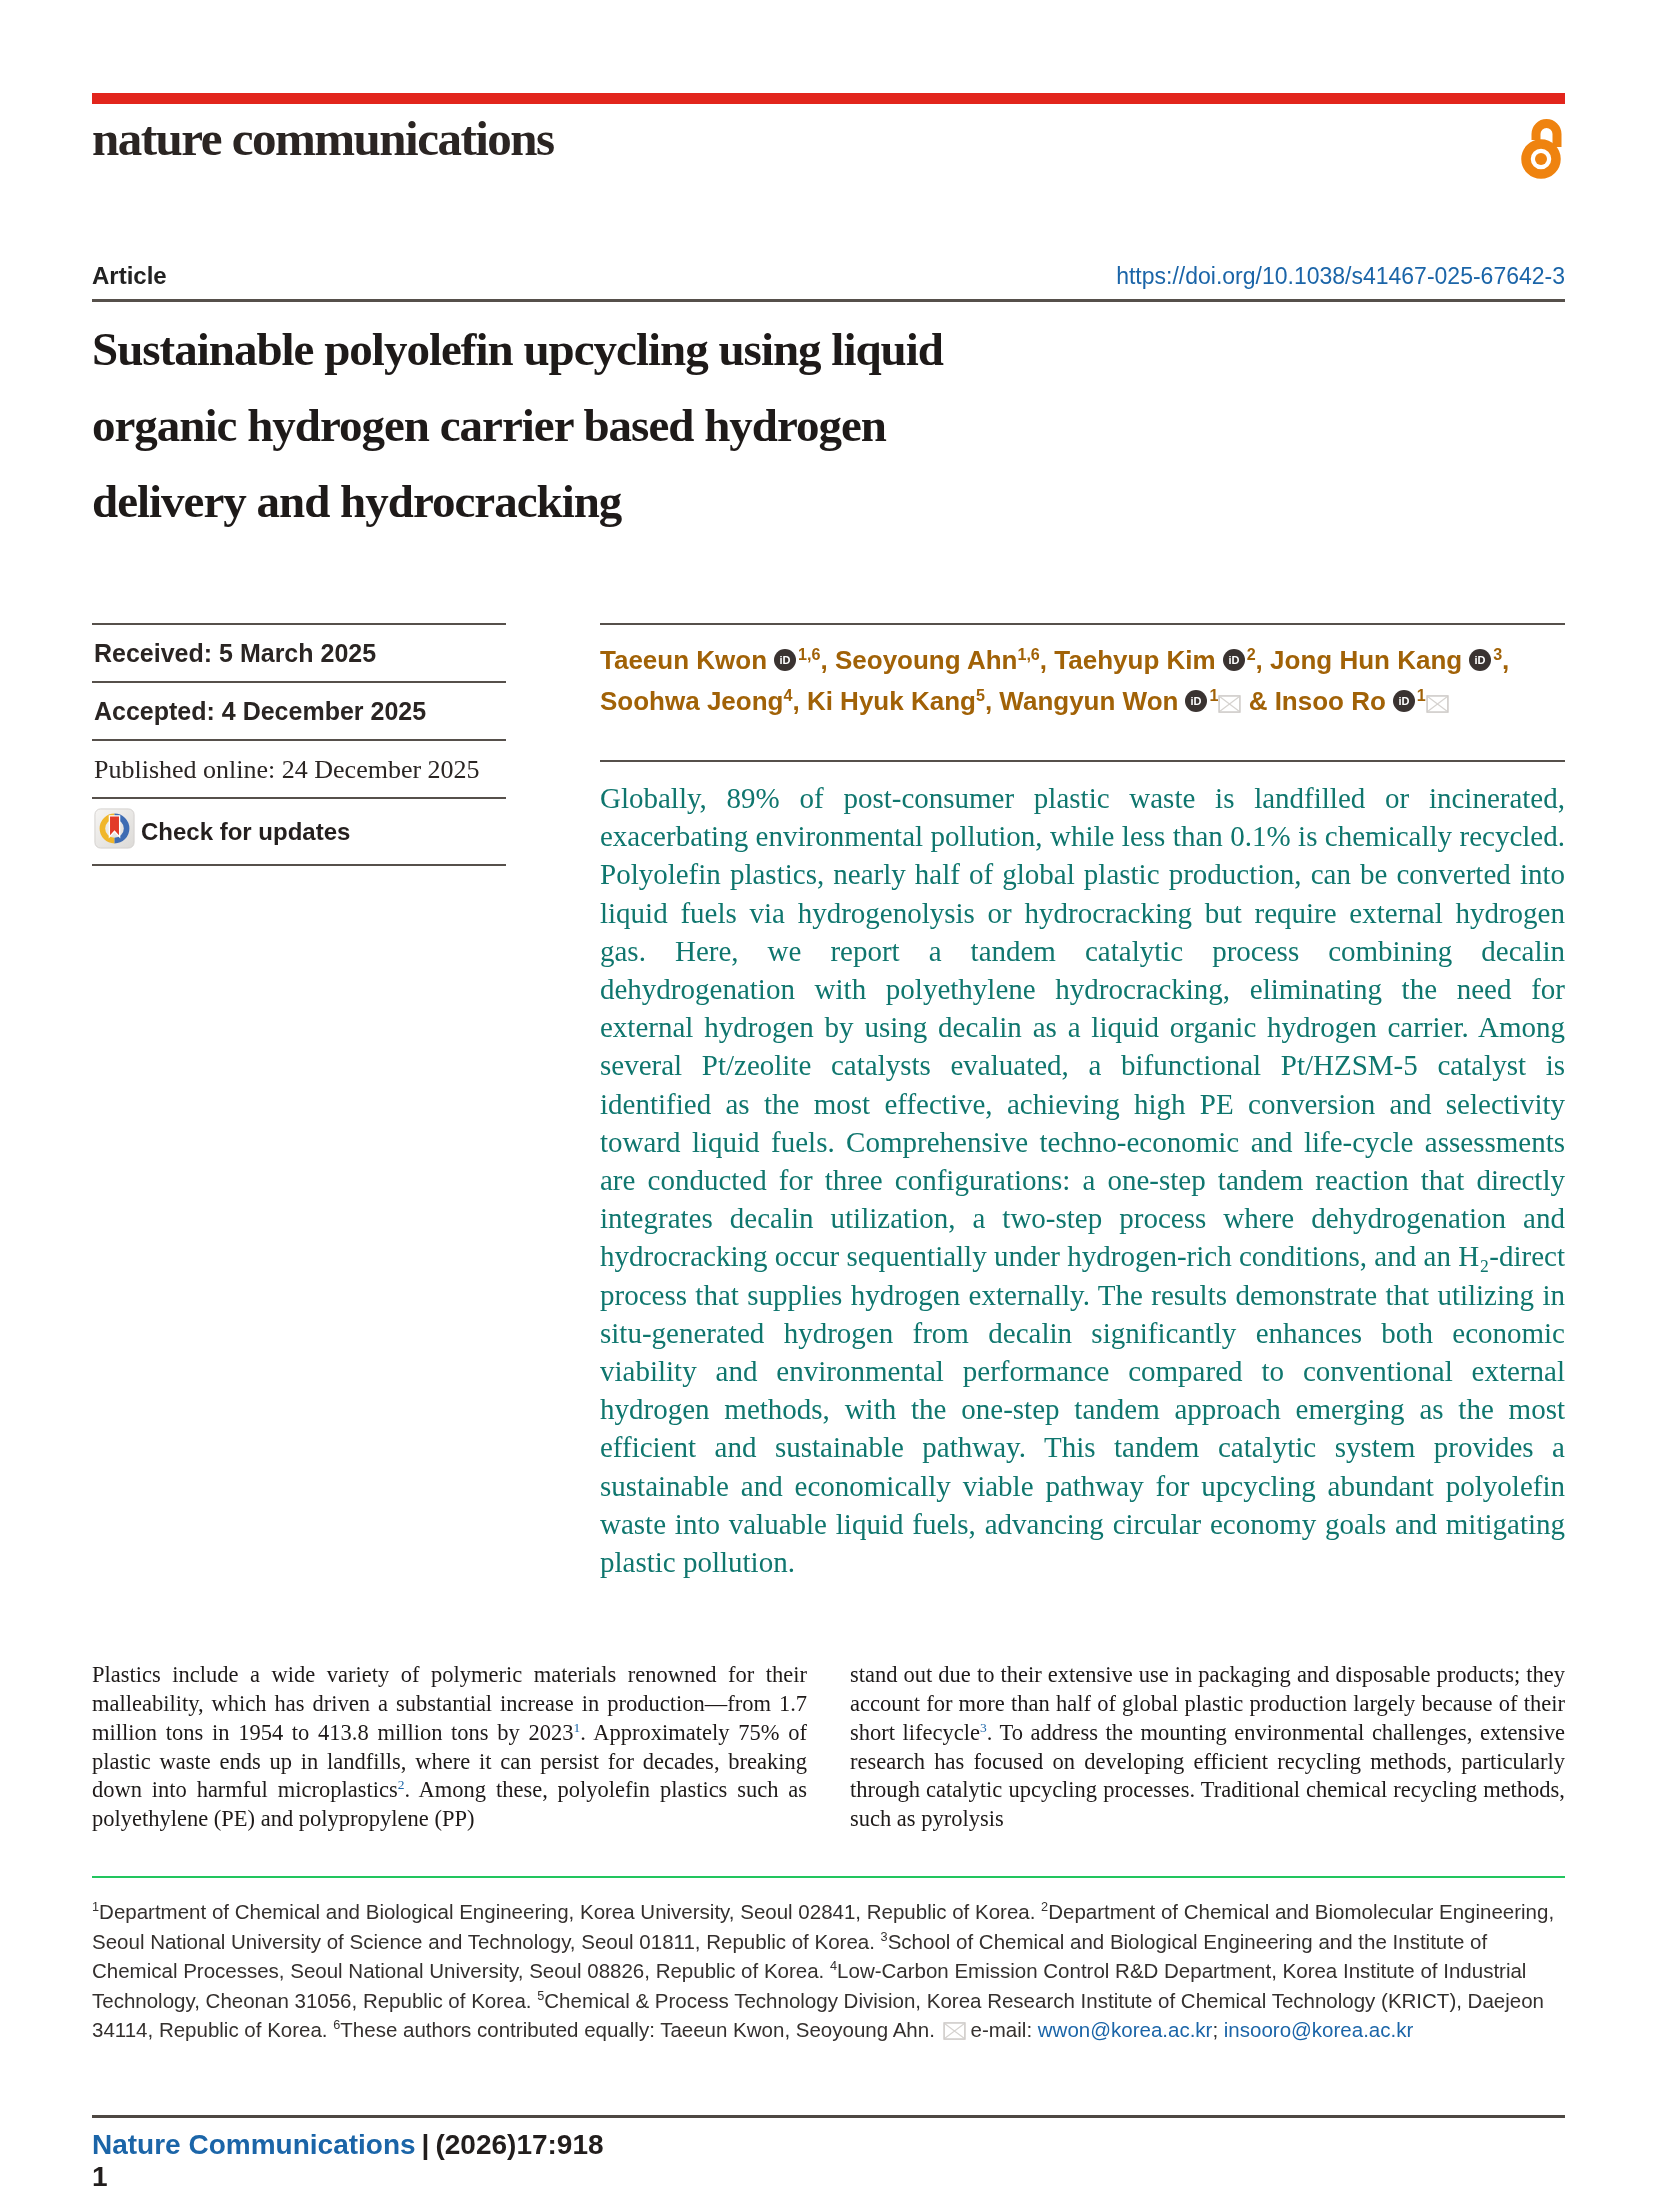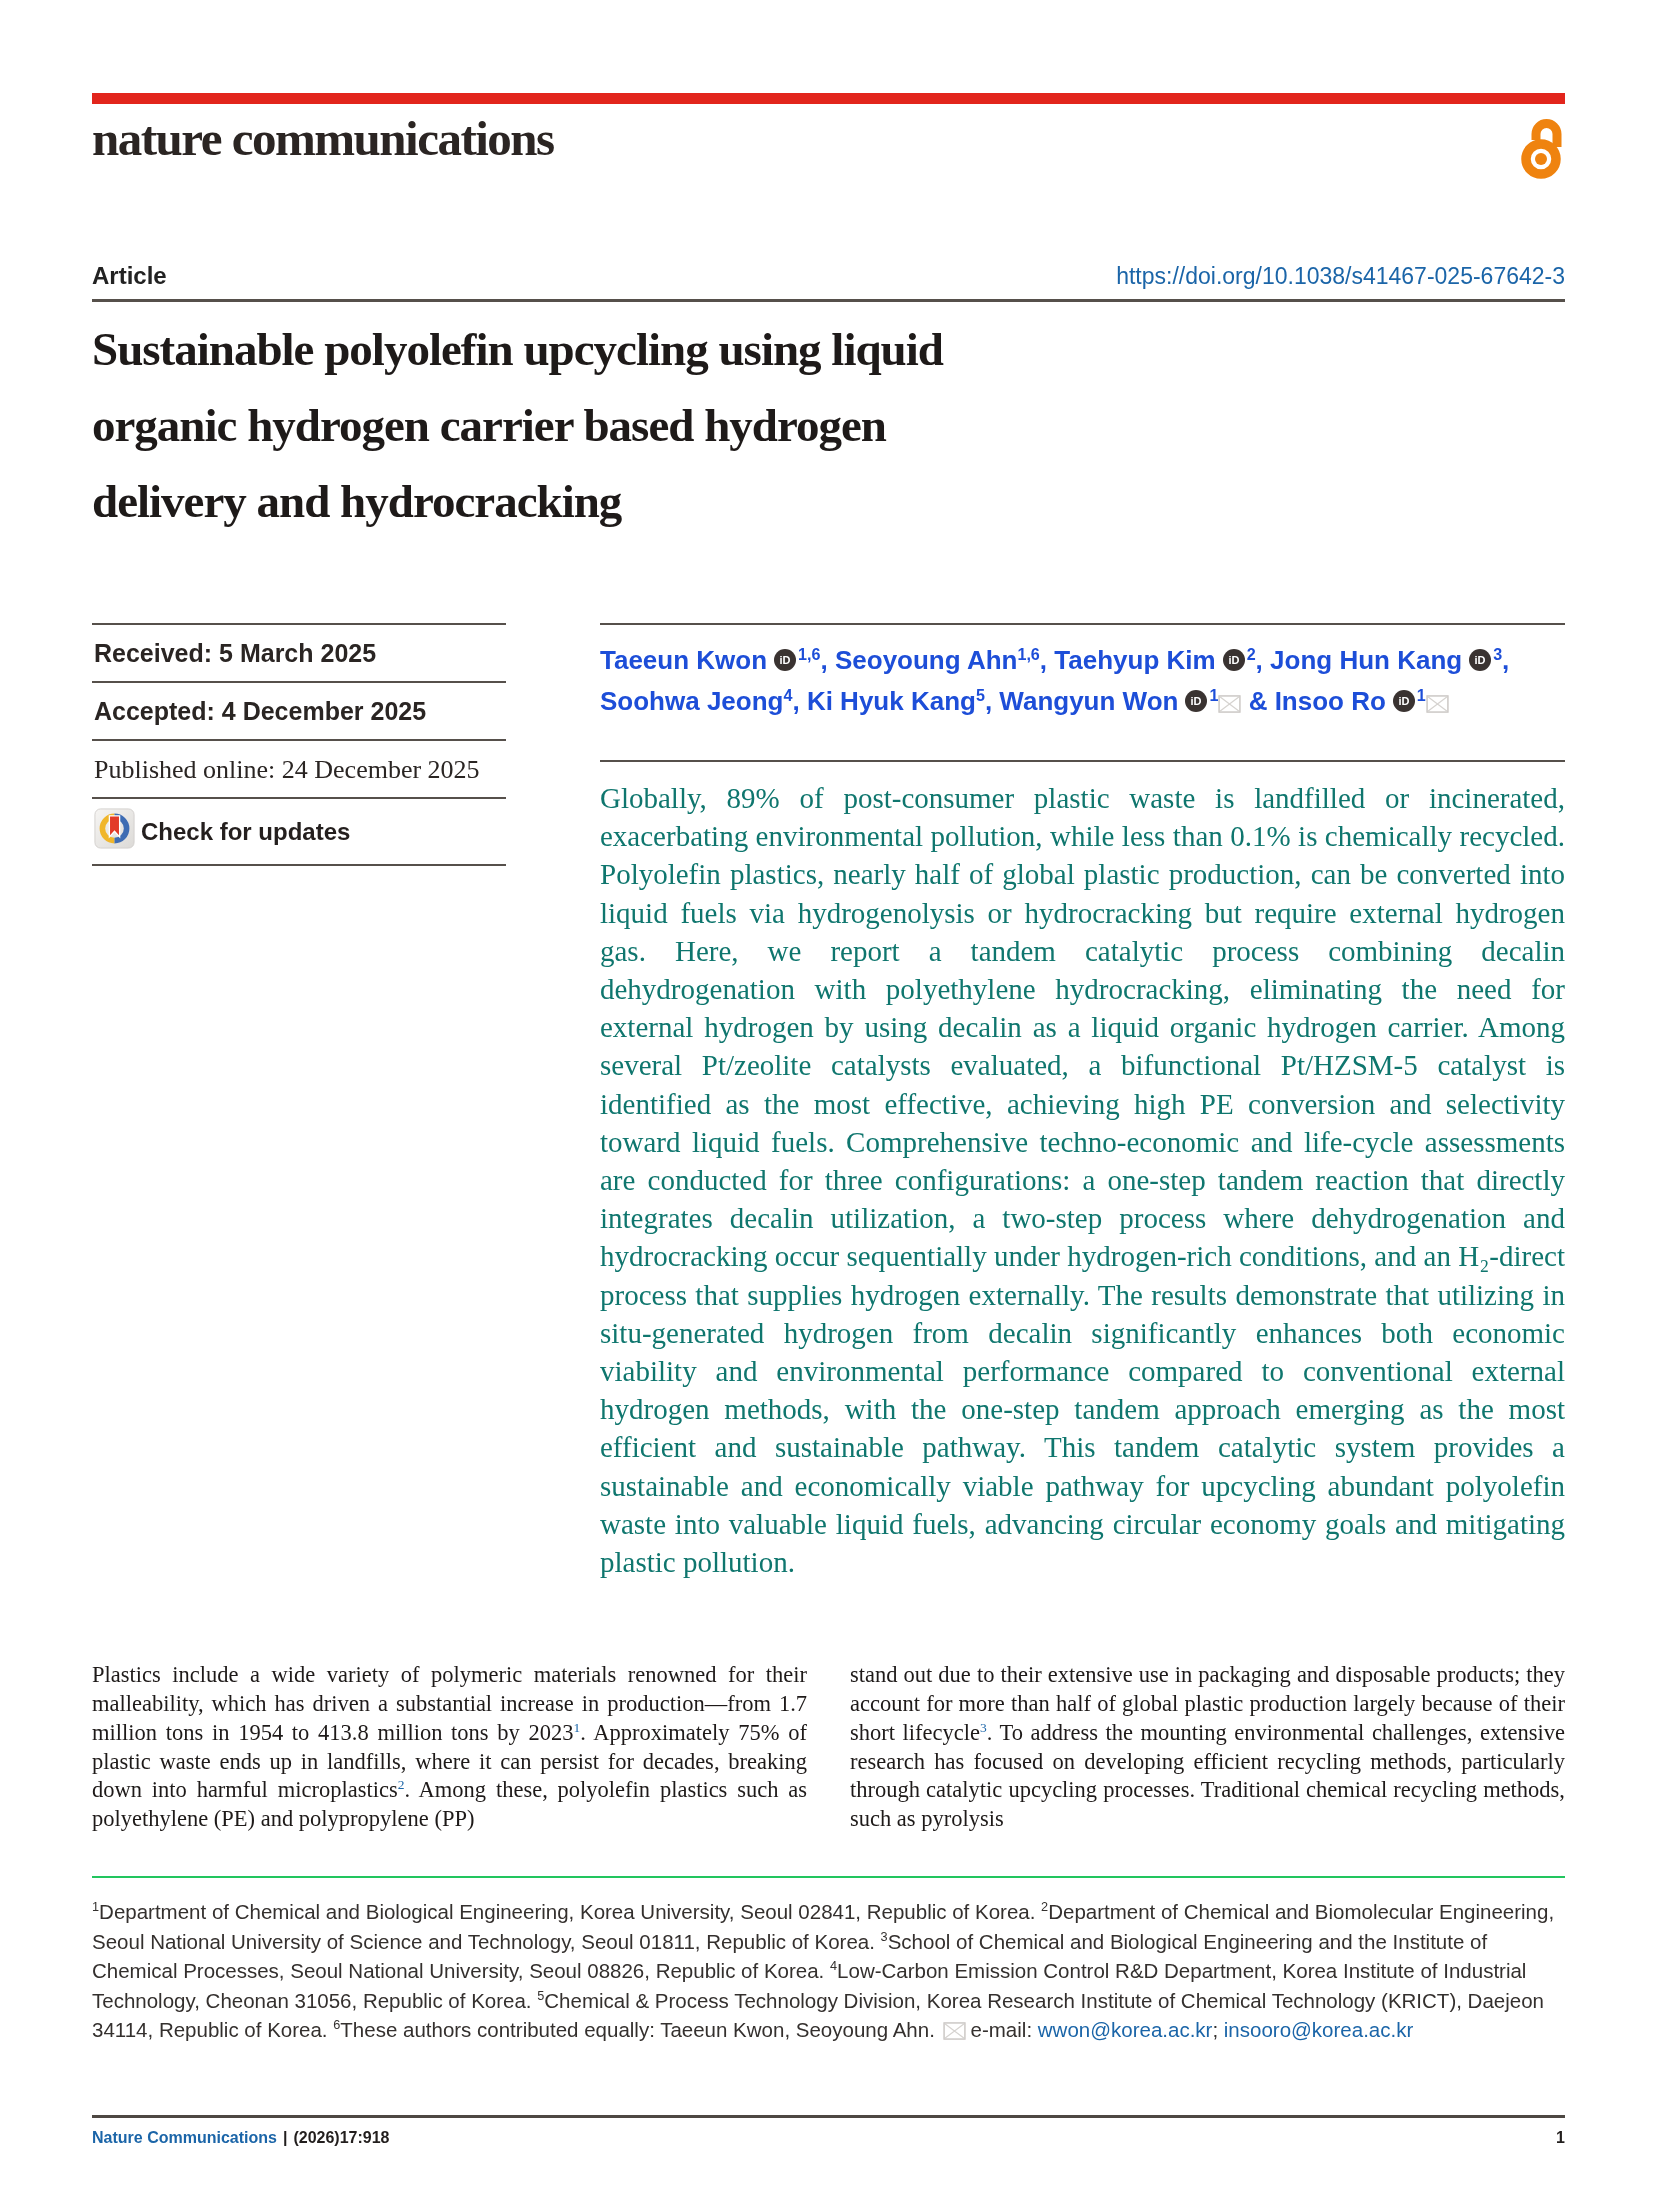--- a/index.html
+++ b/index.html
@@ -33,21 +33,21 @@
     border-top:2px solid #56504b;padding:14px 2px 13px;
     font-size:25px;line-height:29px;font-weight:700;color:#2a2523;
   }
   .meta-row.serif{font-family:"Liberation Serif", serif;font-weight:400;font-size:26px;}
   .check-row{
     border-top:2px solid #56504b;border-bottom:2px solid #56504b;
     padding:9px 2px;display:flex;align-items:center;gap:6px;
     font-size:24px;font-weight:700;cursor:pointer;
   }
   .authcol{flex:1;border-top:2px solid #56504b;min-width:0;}
-  .authors{font-size:26px;font-weight:700;line-height:41px;padding-top:15px;color:#1d4ed8;}
+  .authors{font-size:26px;font-weight:700;line-height:41px;padding-top:15px;color:#a16207;}
   .authors .author-sup{font-size:62%;vertical-align:9px;line-height:0;}
   .authors svg{vertical-align:-3px;}
   .abs-rule{border-top:2px solid #56504b;margin-top:38px;}
   .abstract{
     font-family:"Liberation Serif", serif;font-size:29px;line-height:38.2px;
     text-align:justify;padding-top:17px;color:#0f766e;
   }
   .cols-body{
     display:flex;gap:43px;margin-top:80px;
     font-family:"Liberation Serif", serif;font-size:22.5px;line-height:28.8px;
@@ -60,21 +60,21 @@
   .footnote{
     margin-top:42px;border-top:2px solid #22c55e;padding-top:19px;
     font-size:20.5px;line-height:29.5px;color:#34302e;text-align:left;
   }
   .footnote sup{font-weight:400;}
   .footnote svg{vertical-align:-3px;margin:0 5px 0 2px;}
   .txt-link{color:#1b65a8;cursor:pointer;}
   .footer{
     margin-top:70px;border-top:3px solid #4e4843;padding-top:11px;
     display:flex;justify-content:space-between;align-items:baseline;
-    font-size:16px;font-weight:700;color:#221e1d;
+    font-size:28px;font-weight:700;color:#221e1d;flex-direction:column;
   }
   .footer .journal{color:#1b65a8;}
   .footer .divider{margin:0 6px;color:#221e1d;}
   .env-icon{vertical-align:-2px;}
 </style>
 </head>
 <body>
 
 <div class="page">
 

